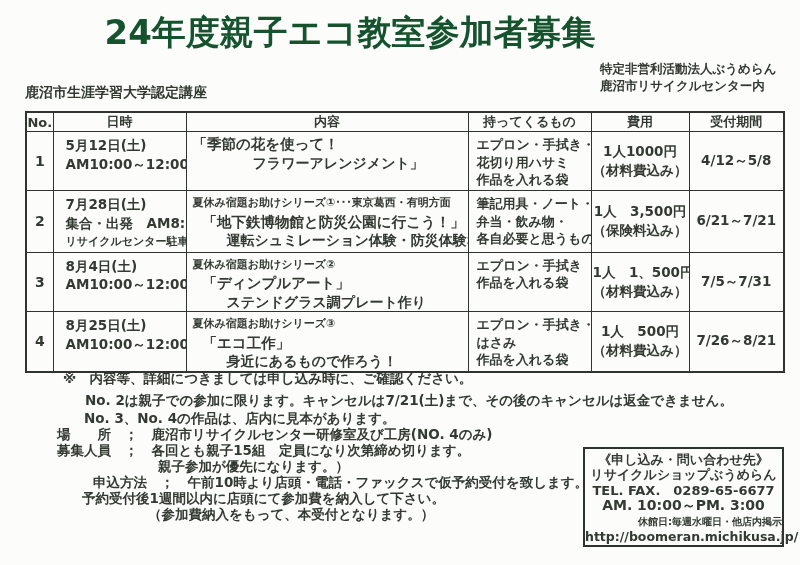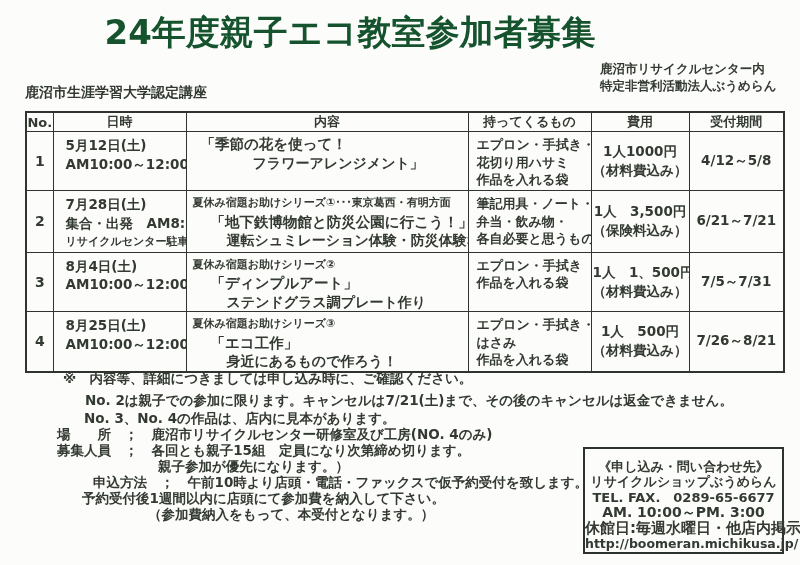--- a/index.html
+++ b/index.html
@@ -25,21 +25,21 @@
   }
   .schedule th,.schedule td{border:1.6px solid #2f352e;overflow:hidden;}
   .schedule th{font-size:13px;padding:0;height:18px;text-align:center;font-weight:bold;}
   tr.r{vertical-align:top;}
   tr.row1{height:59px;} tr.row2{height:60px;} tr.row3{height:59px;} tr.row4{height:56px;}
   td.no{text-align:center;vertical-align:middle;font-size:14px;}
   td.date{padding:4px 2px 0 12px;font-size:13.5px;line-height:18.5px;white-space:nowrap;}
   td.date .small{font-size:11px;padding-top:1px;}
   td.content{padding:3px 2px 0 4px;line-height:18.5px;white-space:nowrap;}
   .series{font-size:11px;padding-left:2px;}
-  .c-title{font-size:14.5px;padding-left:12px;margin-left:8px;}
+  .c-title{font-size:14.5px;padding-left:12px;}
   .c-sub{font-size:14px;padding-left:36px;}
   tr.row1 .c-title{padding-left:2px;}
   tr.row1 .c-sub{padding-left:62px;}
   td.items{padding:4px 2px 0 8px;font-size:13px;line-height:17.5px;white-space:nowrap;}
   td.fee{text-align:center;vertical-align:middle;font-size:13.5px;line-height:19px;white-space:nowrap;}
   td.period{text-align:center;vertical-align:middle;font-size:13.5px;white-space:nowrap;}
 
   .notes{position:absolute;top:364px;left:0;width:664px;font-size:13.5px;line-height:16px;color:#333a32;}
   .notes div{height:16px;white-space:nowrap;}
   .n1{margin:6px 0 6px 63px;}
@@ -48,40 +48,40 @@
   .n4{margin-left:57px;}
   .n5{margin-left:57px;}
   .n6{margin-left:148px;}
   .n7{margin-left:158px;}
   .n8{margin-left:57px;padding-left:36px;}
   .n9{margin-left:82px;}
   .n10{margin-left:148px;}
 
   .contact{
     position:absolute;left:583px;top:447px;width:197px;height:93px;
-    border:2.5px solid #2c322c;text-align:center;padding-top:10px;
+    border:2.5px solid #2c322c;text-align:center;padding-top:3px;
     line-height:15.4px;white-space:nowrap;
   }
   .ct-title{font-size:13px;}
   .ct-name{font-size:13px;}
   .ct-tel{font-size:13px;}
   .ct-hours{font-size:14px;}
-  .ct-closed{font-size:15px;}
+  .ct-closed{font-size:10px;text-align:right;}
   .ct-url{font-size:12.5px;}
 </style>
 </head>
 <body>
 
 <div class="page">
 
   <h1 class="title">24年度親子エコ教室参加者募集</h1>
 
   <div class="org">
+    <div>特定非営利活動法人ぶうめらん</div>
     <div>鹿沼市リサイクルセンター内</div>
-    <div>特定非営利活動法人ぶうめらん</div>
   </div>
 
   <div class="subtitle">鹿沼市生涯学習大学認定講座</div>
 
   <table class="schedule">
     <colgroup>
       <col style="width:27px">
         <col style="width:133px">
         <col style="width:282px">
       <col style="width:123px">

